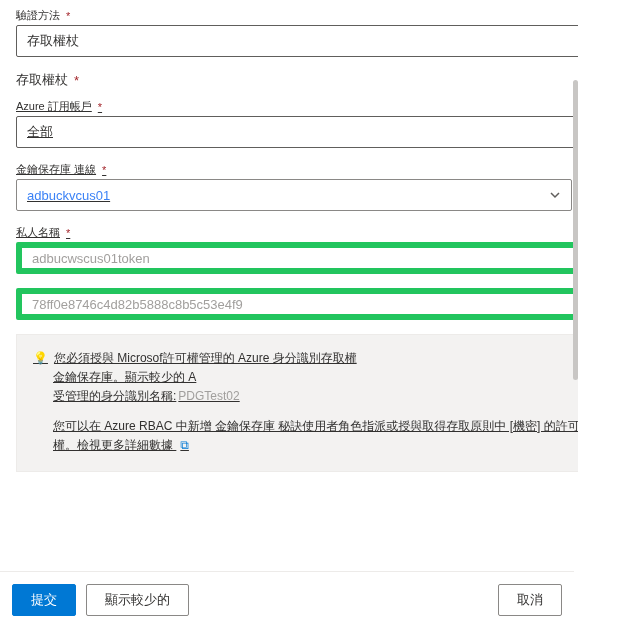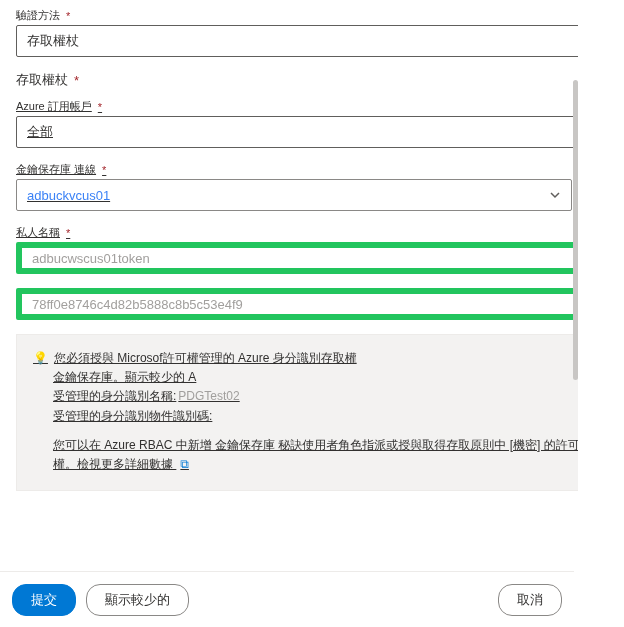--- a/index.html
+++ b/index.html
@@ -19,21 +19,21 @@
 .row-flex .select { flex: 1; }
 .refresh-btn { width: 28px; height: 28px; display: flex; align-items: center; justify-content: center; cursor: pointer; }
 .refresh-btn svg { width: 16px; height: 16px; stroke: #323130; fill: none; stroke-width: 1.5; }
 .info-box { background: #f3f2f1; border: 1px solid #edebe9; padding: 14px 16px 16px 16px; margin-top: 14px; line-height: 1.6; font-size: 12px; color: #323130; }
 .info-box .bulb { color: #0078d4; margin-right: 6px; }
 .info-row { display: flex; align-items: flex-start; }
 .info-val { color: #a19f9d; margin-left: 2px; }
 .info-box p { margin-top: 10px; }
 .ext-icon { color: #0078d4; margin-left: 4px; }
 .footer { position: absolute; left: 0; right: 50px; bottom: 0; height: 56px; border-top: 1px solid #edebe9; display: flex; align-items: center; padding: 0 12px; gap: 10px; background: #fff; }
-.btn { height: 32px; padding: 0 18px; border-radius: 14px; font-size: 13px; cursor: pointer; border: 1px solid #8a8886; background: #fff; color: #323130; text-align: right; }
+.btn { height: 32px; padding: 0 18px; border-radius: 2px; font-size: 13px; cursor: pointer; border: 1px solid #8a8886; background: #fff; color: #323130; text-align: right; }
 .btn.primary { background: #0078d4; border-color: #0078d4; color: #fff; }
 .spacer { flex: 1; }
 .scrollbar-thumb { position: absolute; right: 46px; top: 80px; width: 5px; height: 300px; background: #c8c6c4; border-radius: 3px; }
 .right-strip { position: absolute; right: 0; top: 0; width: 46px; height: 100%; background: #fff; }
 </style>
 </head>
 <body>
 
 <div class="content">
 
@@ -105,21 +105,20 @@
     <div class="info-box">
       <div>
         <span class="bulb">💡</span><span>您必須授與 Microsof</span><span>許可權管理的 Azure 身分識別存取權</span>
       </div>
       <div style="padding-left:20px">金鑰保存庫。顯示較少的 A</div>
       <div class="info-row" style="padding-left:20px">
         <span>受管理的身分識別名稱:</span>
         <span class="info-val">PDGTest02</span>
       </div>
       <div class="info-row" style="padding-left:20px">
-        <span>受管理的身分識別物件識別碼:</span>
       </div>
       <div class="info-row" style="padding-left:20px">
       </div>
       <p style="padding-left:20px">
         <span>您可以在 Azure RBAC 中新增 金鑰保存庫 秘訣使用者角色指派或授與取得存取原則中 [機密] 的許可權。檢視更多詳細數據</span>
         <span class="ext-icon">⧉</span>
       </p>
     </div>
 
   </div>

